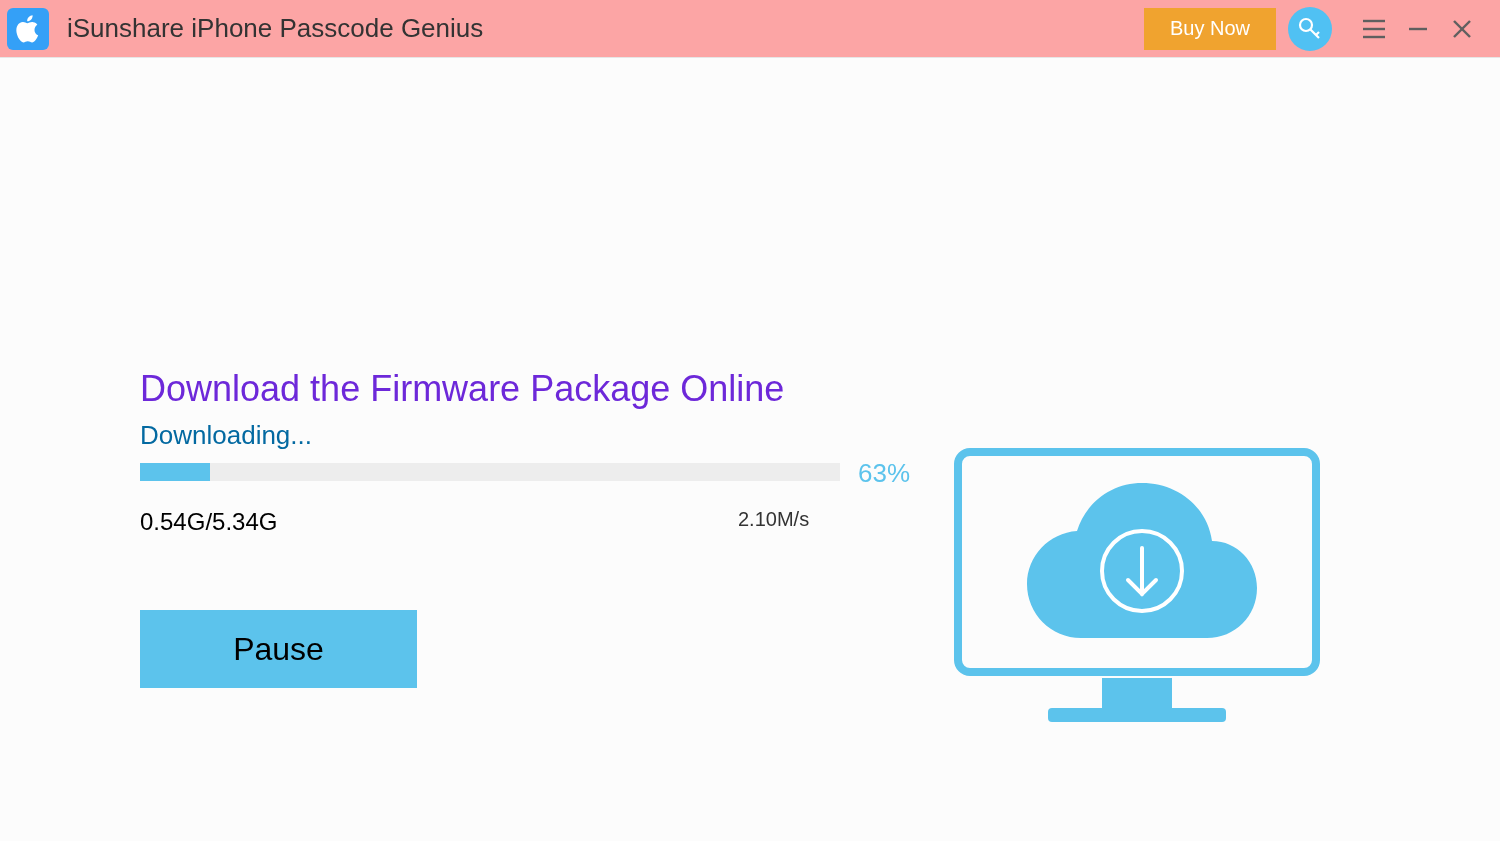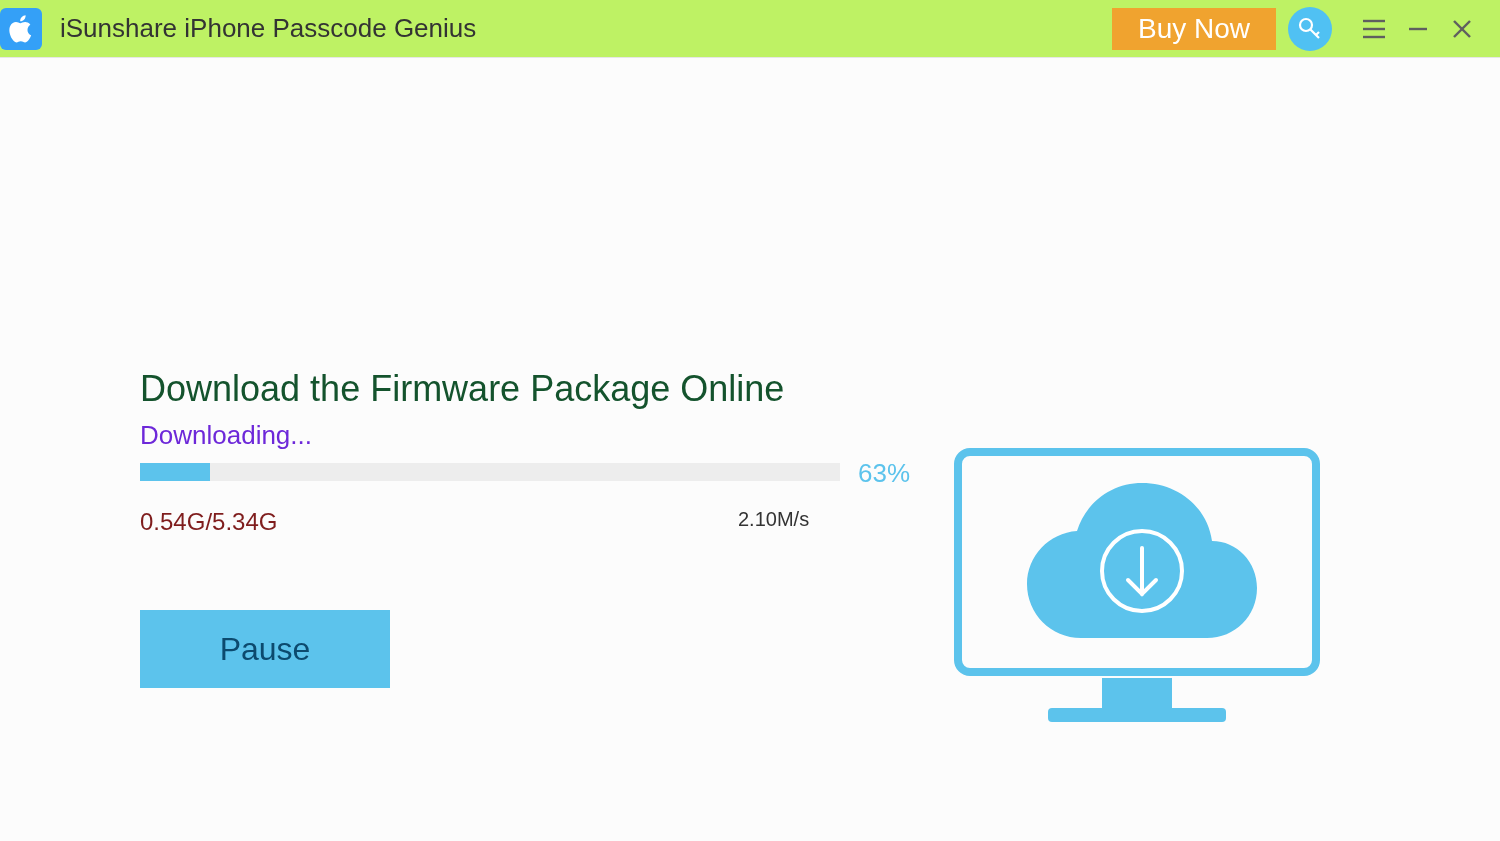--- a/index.html
+++ b/index.html
@@ -7,23 +7,23 @@
     width: 1500px;
     height: 841px;
     font-family: Arial, Helvetica, sans-serif;
     background: #ffffff;
     overflow: hidden;
   }
   .titlebar {
     display: flex;
     align-items: center;
     height: 58px;
-    padding: 0 18px 0 0;
+    padding: 0 18px 0 7px;
     border-bottom: 1px solid #e6e6e6;
-    background: #bef264;
+    background: #fca5a5;
   }
   .app-logo {
     width: 42px;
     height: 42px;
     background: #34a0f7;
     border-radius: 6px;
     display: flex;
     align-items: center;
     justify-content: center;
     margin-right: 18px;
@@ -32,21 +32,21 @@
     font-size: 26px;
     color: #333333;
     flex: 1;
   }
   .buy-btn {
     background: #f0a32f;
     color: #ffffff;
     border: none;
     height: 42px;
     padding: 0 26px;
-    font-size: 28px;
+    font-size: 20px;
     cursor: pointer;
     margin-right: 12px;
   }
   .key-btn {
     width: 44px;
     height: 44px;
     border-radius: 50%;
     background: #50c1f3;
     border: none;
     display: flex;
@@ -71,29 +71,29 @@
     position: relative;
     width: 100%;
     height: calc(100% - 58px);
     background: #fcfcfc;
   }
   .dl-heading {
     position: absolute;
     left: 140px;
     top: 310px;
     font-size: 36px;
-    color: #14532d;
+    color: #6d28d9;
     font-weight: 400;
   }
   .dl-status {
     position: absolute;
     left: 140px;
     top: 362px;
     font-size: 26px;
-    color: #6d28d9;
+    color: #0369a1;
   }
   .progress-wrap {
     position: absolute;
     left: 140px;
     top: 405px;
     width: 700px;
     height: 18px;
     background: #ededed;
   }
   .progress-fill {
@@ -105,37 +105,37 @@
     left: 858px;
     top: 400px;
     font-size: 26px;
     color: #5cc3ec;
   }
   .dl-size {
     position: absolute;
     left: 140px;
     top: 450px;
     font-size: 24px;
-    color: #7f1d1d;
+    color: #000000;
   }
   .dl-speed {
     position: absolute;
     left: 738px;
     top: 450px;
     font-size: 20px;
     color: #333333;
   }
   .pause-btn {
     position: absolute;
     left: 140px;
     top: 552px;
-    width: 250px;
+    width: 277px;
     height: 78px;
     background: #5cc3ec;
-    color: #0c4a6e;
+    color: #000000;
     border: none;
     font-size: 32px;
     cursor: pointer;
   }
   .illustration {
     position: absolute;
     left: 952px;
     top: 388px;
   }
 </style>

